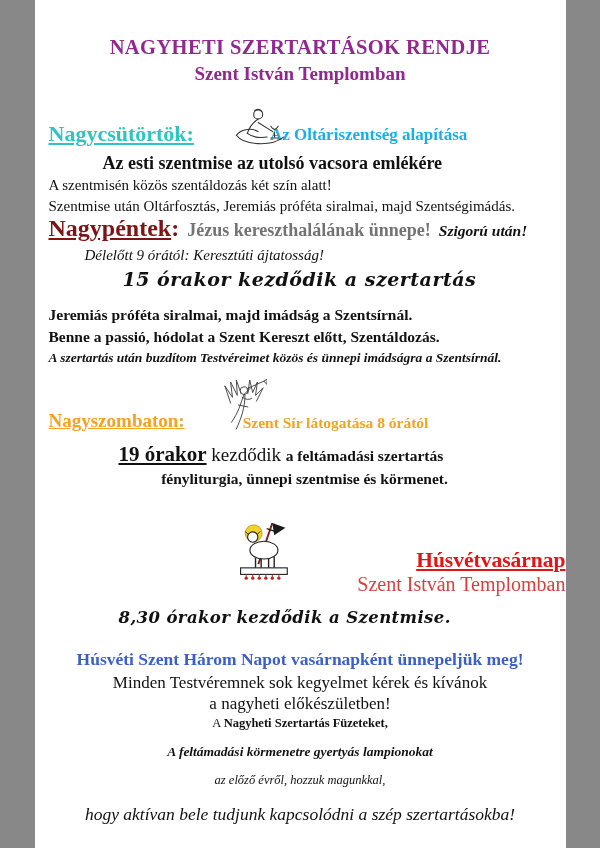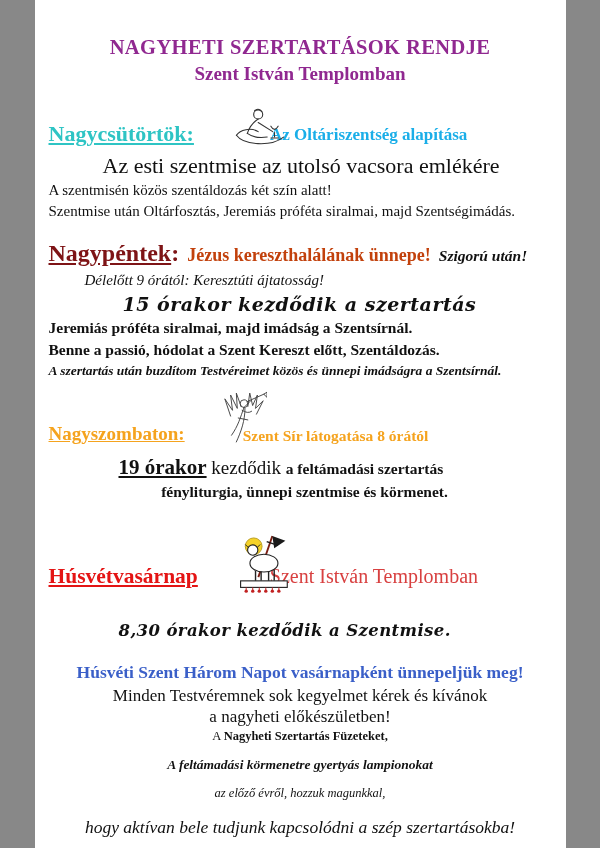--- a/index.html
+++ b/index.html
@@ -12,46 +12,46 @@
   .hdr{ text-align:center; margin-top:36px; }
   .hdr-title{ font-size:20.5px; font-weight:bold; color:#902890; letter-spacing:.4px;}
   .hdr-sub{ font-size:19px; font-weight:bold; color:#902890; margin-top:4px;}
   
   .row{ position:relative; display:flex; align-items:baseline; margin-left:14px;}
   .icon-abs{ position:absolute; }
   
   .thu-row{ margin-top:30px; height:32px; align-items:flex-end;}
   .thu-head{ font-size:22px; font-weight:bold; color:#2EC4C4; text-decoration:underline;}
   .thu-event{ font-size:17px; font-weight:bold; color:#1AAEE8; margin-left:76px; padding-bottom:2px;}
-  .thu-line1{ font-size:22px; font-weight:normal; margin:6px 8px 0 68px;}
+  .thu-line1{ font-size:18px; font-weight:bold; margin:6px 8px 0 68px;}
   .thu-time{ margin:2px 0 0 84px; font-weight:bold;}
   .thu-time .big{ font-size:24px;}
   .thu-time .rest{ font-size:19px;}
   .thu-body{ font-size:15px; margin:3px 0 0 14px; line-height:1.18;}
   
-  .fri-row{ margin-top:20px;font-family:Liberation Serif, serif;}
+  .fri-row{ margin-top:0;font-family:Liberation Serif, serif;}
   .fri-head{ font-size:24px; font-weight:bold; color:#7E1416;}
   .fri-head .u{ text-decoration:underline;}
-  .fri-event{ font-size:18px; font-weight:bold; color:#c2410c; margin-left:8px;}
+  .fri-event{ font-size:18px; font-weight:bold; color:#737373; margin-left:8px;}
   .fri-fast{ font-size:15.5px; font-weight:bold; font-style:italic; color:#111; margin-left:8px;}
   .fri-morning{ font-size:15px; font-style:italic; margin:5px 0 0 50px;}
-  .fri-time{ font-size:19px; font-weight:bold; font-style:italic; margin:4px 0 4px 88px; letter-spacing:.5px; font-family:"DejaVu Serif",serif;}
+  .fri-time{ font-size:19px; font-weight:bold; font-style:italic; margin:4px 0 16px 88px; letter-spacing:.5px; font-family:"DejaVu Serif",serif;}
   .fri-body{ font-size:15.5px; font-weight:bold; margin:4px 0 0 14px; line-height:1.15;}
   .fri-note{ font-size:13.5px; font-weight:bold; font-style:italic; margin:4px 0 0 14px;}
   
   .sat-row{ margin-top:40px; align-items:flex-end; height:26px;}
   .sat-head{ font-size:19px; font-weight:bold; color:#F5A31E; text-decoration:underline;}
   .sat-event{ font-size:15.5px; font-weight:bold; color:#F5A31E; margin-left:58px;}
   .sat-time{ margin:10px 0 0 84px;}
   .sat-time .big{ font-size:21px; font-weight:bold; text-decoration:underline;}
   .sat-time .mid{ font-size:19px;}
   .sat-time .rest{ font-size:15.5px; font-weight:bold;}
   .sat-body{ font-size:15.5px; font-weight:bold; text-align:center; width:480px; margin:3px 0 0 30px;}
   
-  .eas-row{ margin-top:60px; align-items:center; height:30px;}
+  .eas-row{ margin-top:60px; align-items:flex-end; height:30px;flex-direction:column;}
   .eas-head{ font-size:21.5px; font-weight:bold; color:#E41414; text-decoration:underline;}
   .eas-loc{ font-size:20px; color:#D84040; margin-left:72px;}
   .eas-time{ font-size:16.5px; font-weight:bold; font-style:italic; margin:30px 0 0 84px; letter-spacing:.4px; font-family:"DejaVu Serif",serif;}
   
   .close{ text-align:center; }
   .cl1{ font-size:17.5px; font-weight:bold; color:#3A5FC8; margin-top:22px;}
   .cl2{ font-size:17px; margin-top:3px;}
   .cl3{ font-size:17px; margin-top:1px;}
   .cl4{ font-size:12.5px; margin-top:2px;}
   .cl4 b{ font-weight:bold;}

